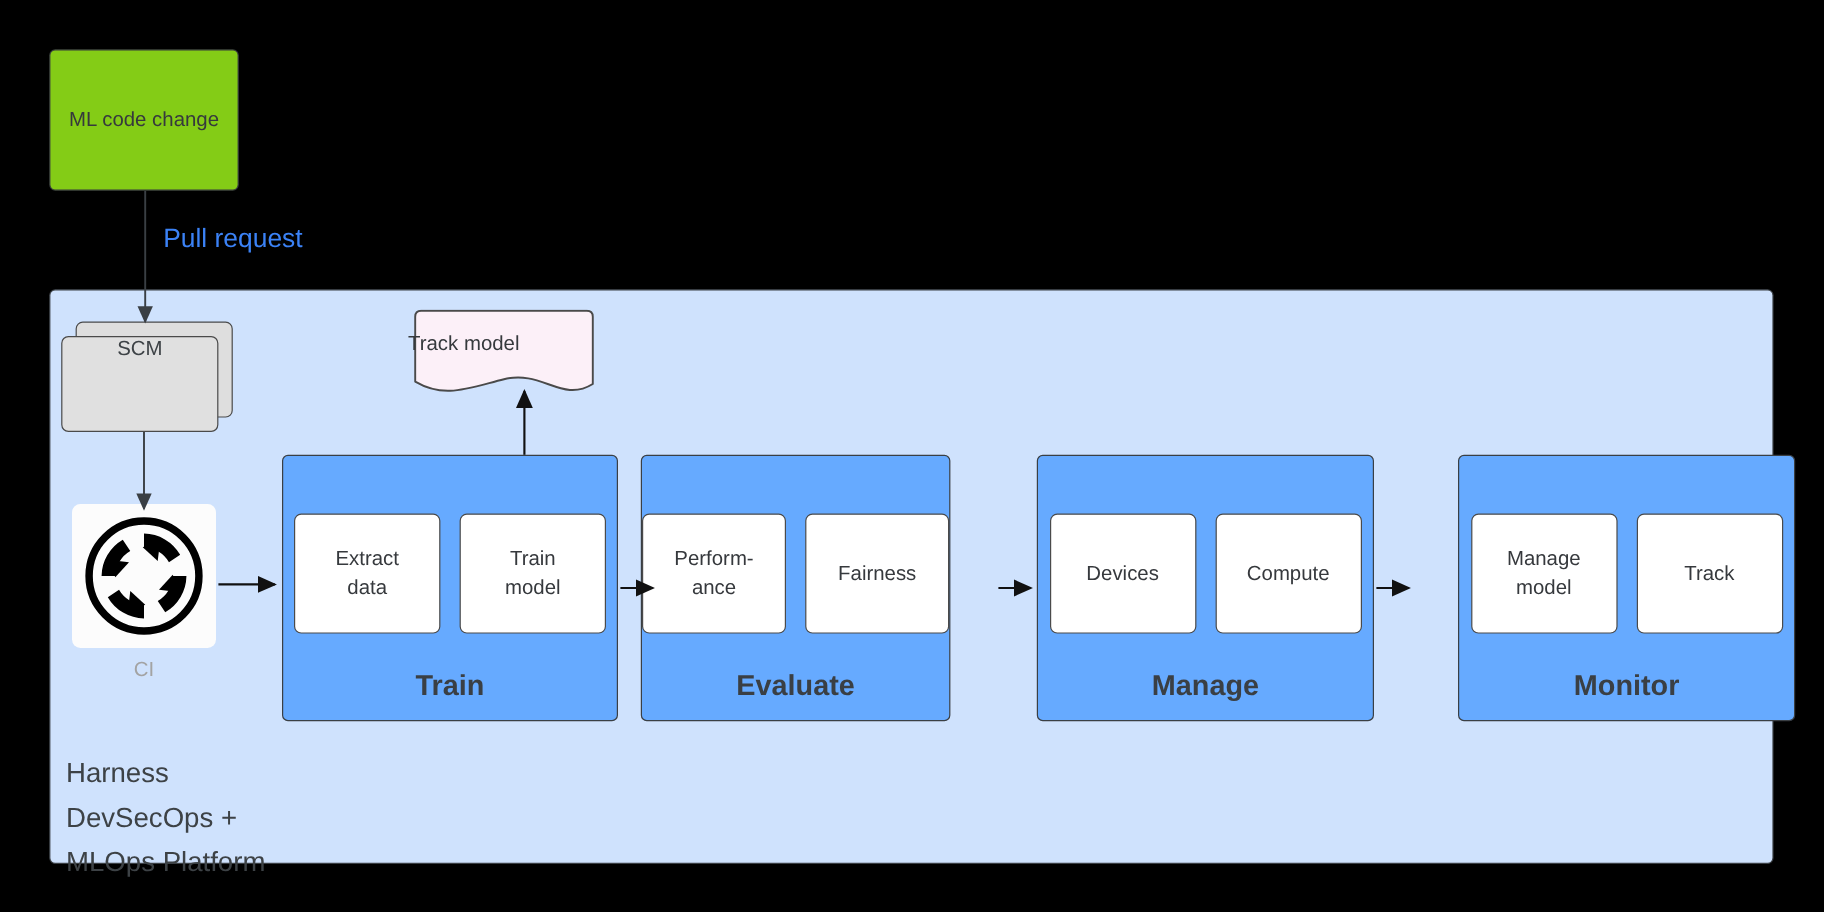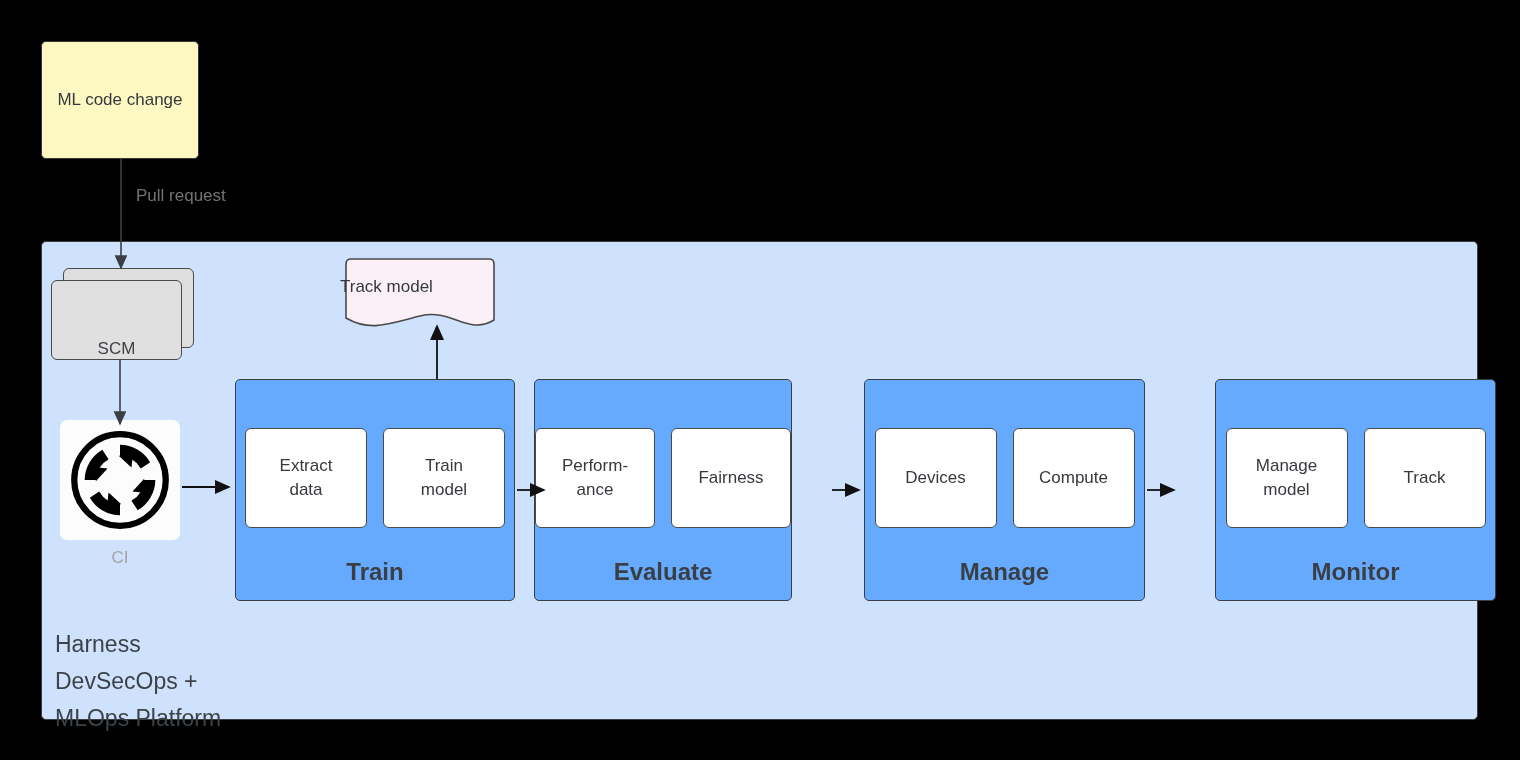--- a/index.html
+++ b/index.html
@@ -23,40 +23,40 @@
     height: 760px;
   }
 
   
   #ml-code-change {
     position: absolute;
     left: 41px;
     top: 41px;
     width: 158px;
     height: 118px;
-    background: #fef9c3;
+    background: #84cc16;
     border: 1.6px solid #36393d;
     border-radius: 5px;
     display: flex;
     align-items: center;
     justify-content: center;
     text-align: center;
     font-size: 17px;
     line-height: 1.45;
     color: #36393d;
     box-sizing: border-box;
   }
 
   
   #pull-request-label {
     position: absolute;
     left: 136px;
     top: 186px;
-    font-size: 17px;
-    color: #737373;
+    font-size: 22px;
+    color: #3b82f6;
     white-space: nowrap;
   }
 
   
   #platform-container {
     position: absolute;
     left: 41px;
     top: 241px;
     width: 1437px;
     height: 479px;
@@ -99,21 +99,21 @@
     position: absolute;
     left: 0;
     top: 12px;
     width: 131px;
     height: 80px;
     background: #e0e0e0;
     border: 1.5px solid #4a4a4a;
     border-radius: 6px;
     box-sizing: border-box;
     display: flex;
-    align-items: flex-end;
+    align-items: flex-start;
     justify-content: center;
     font-size: 17px;
     color: #3d4246;
   }
 
   
   #ci-node {
     position: absolute;
     left: 60px;
     top: 420px;

